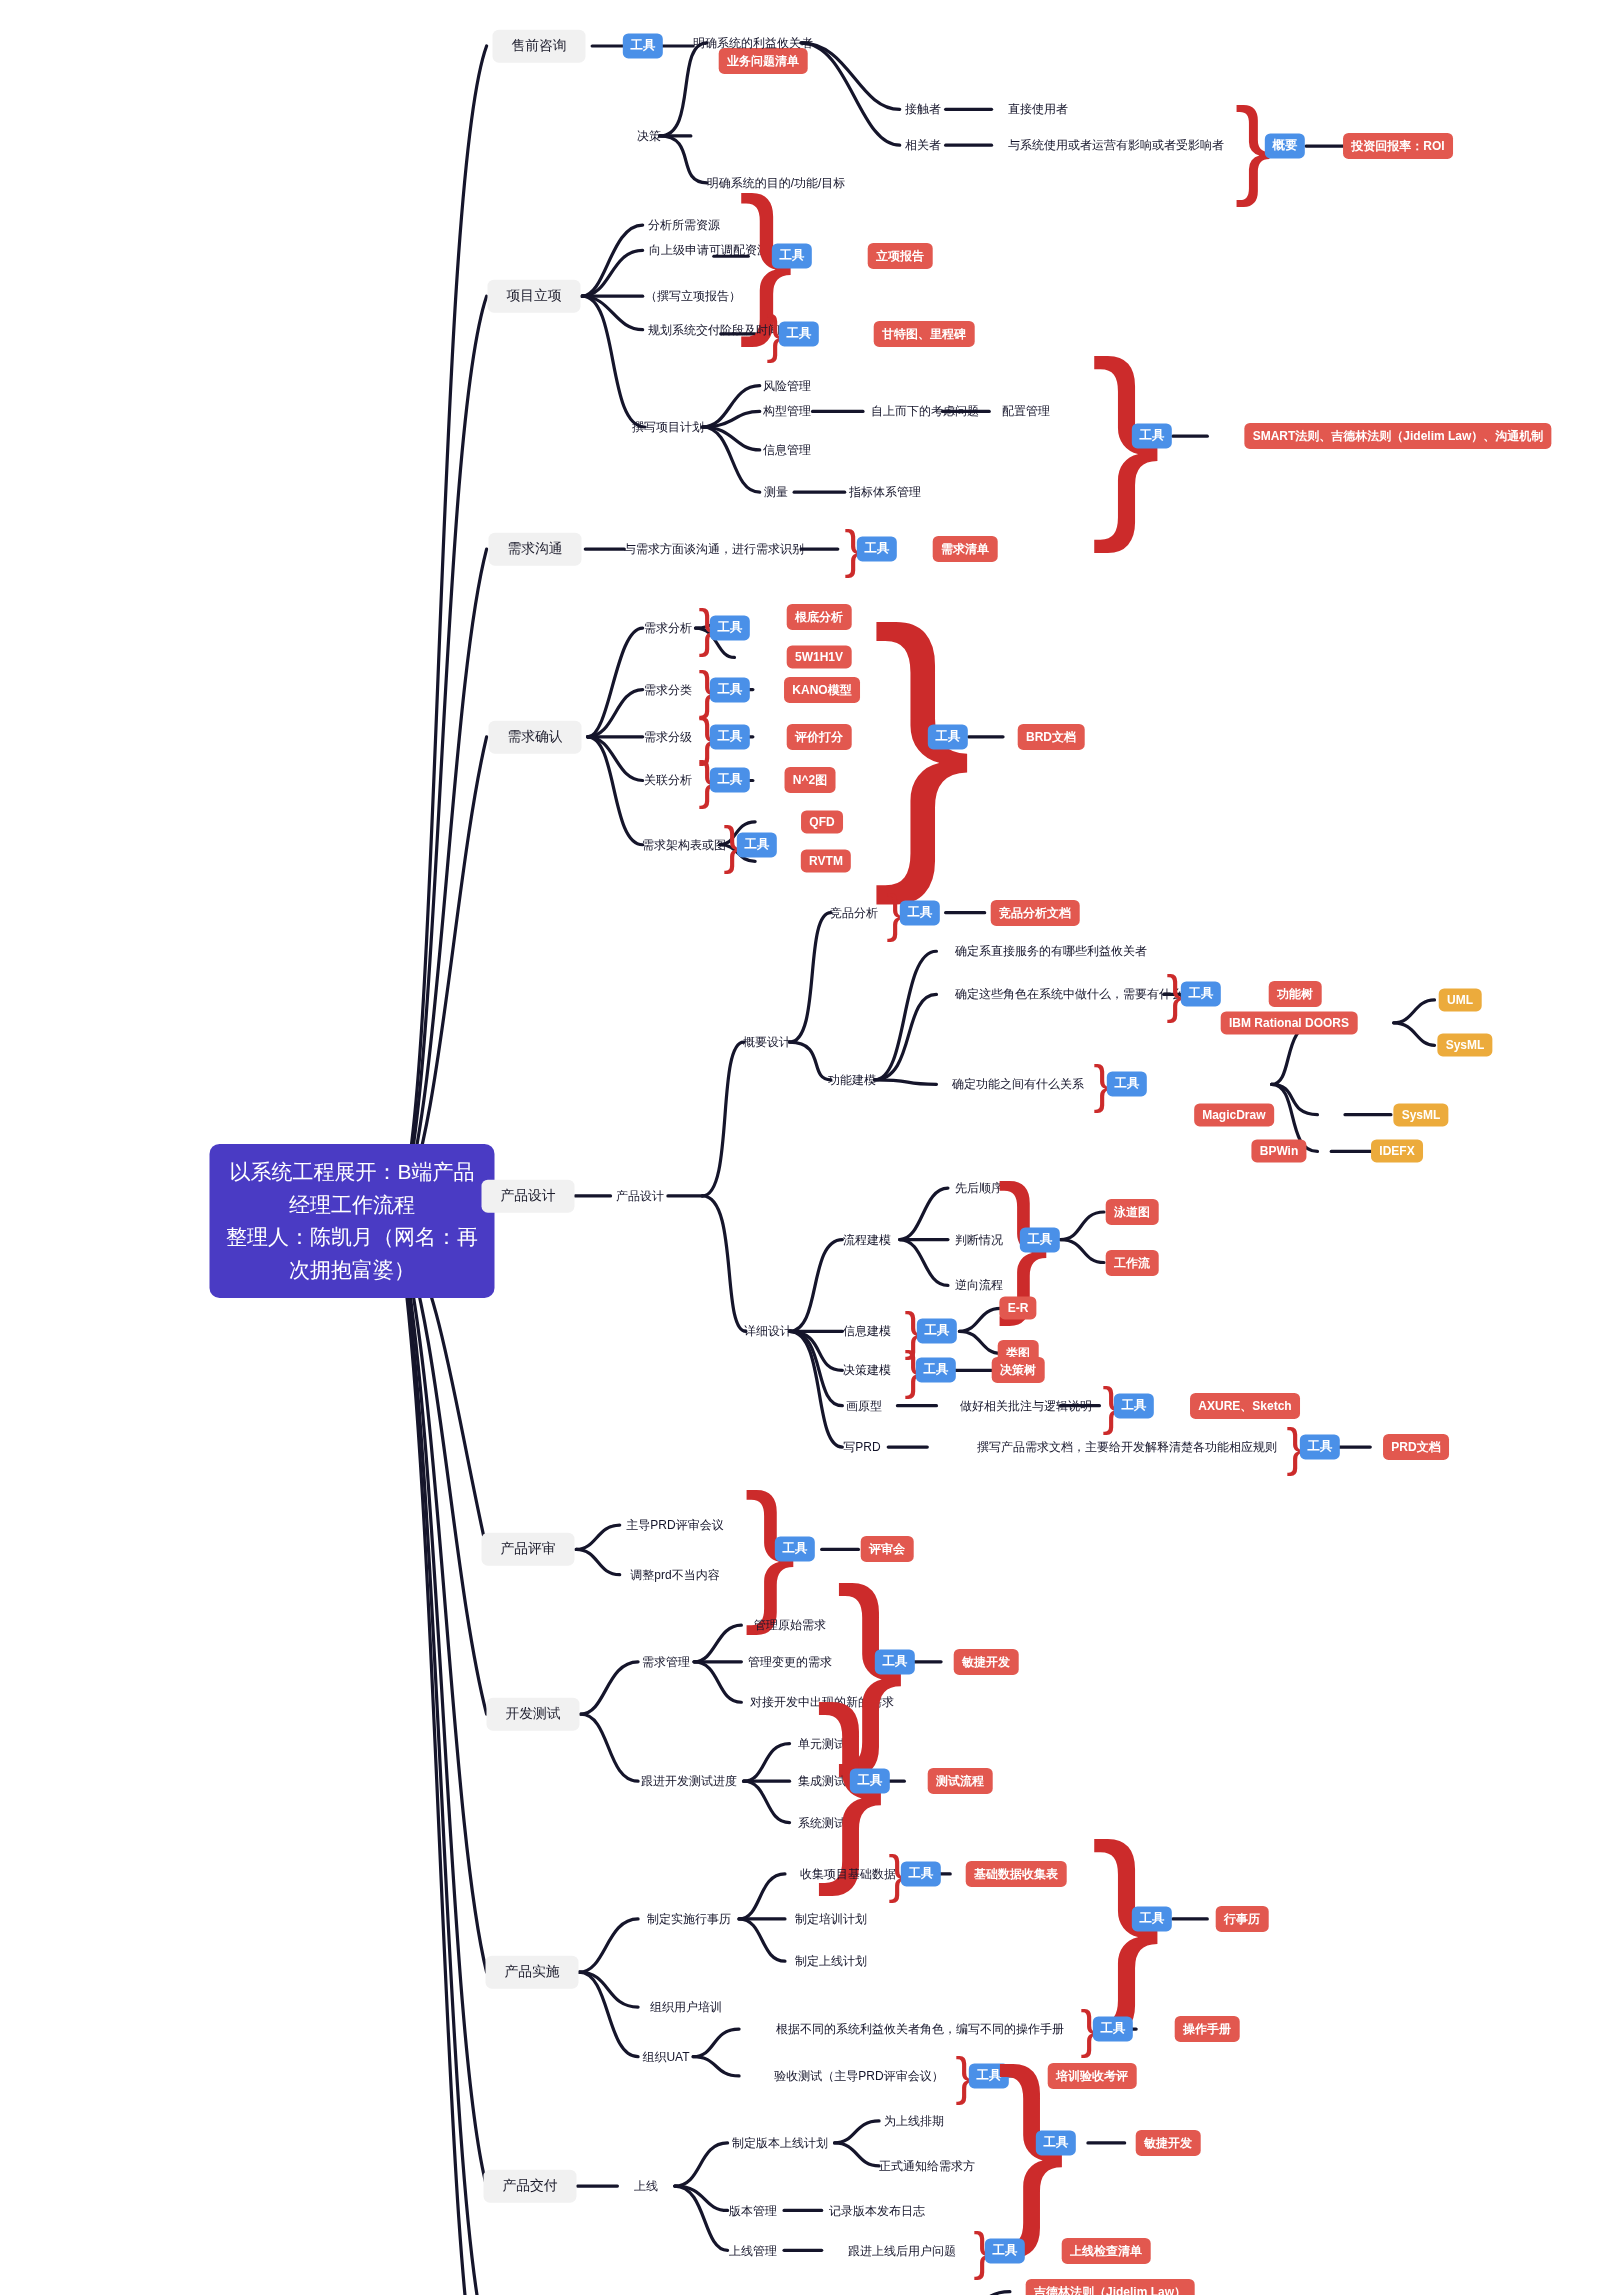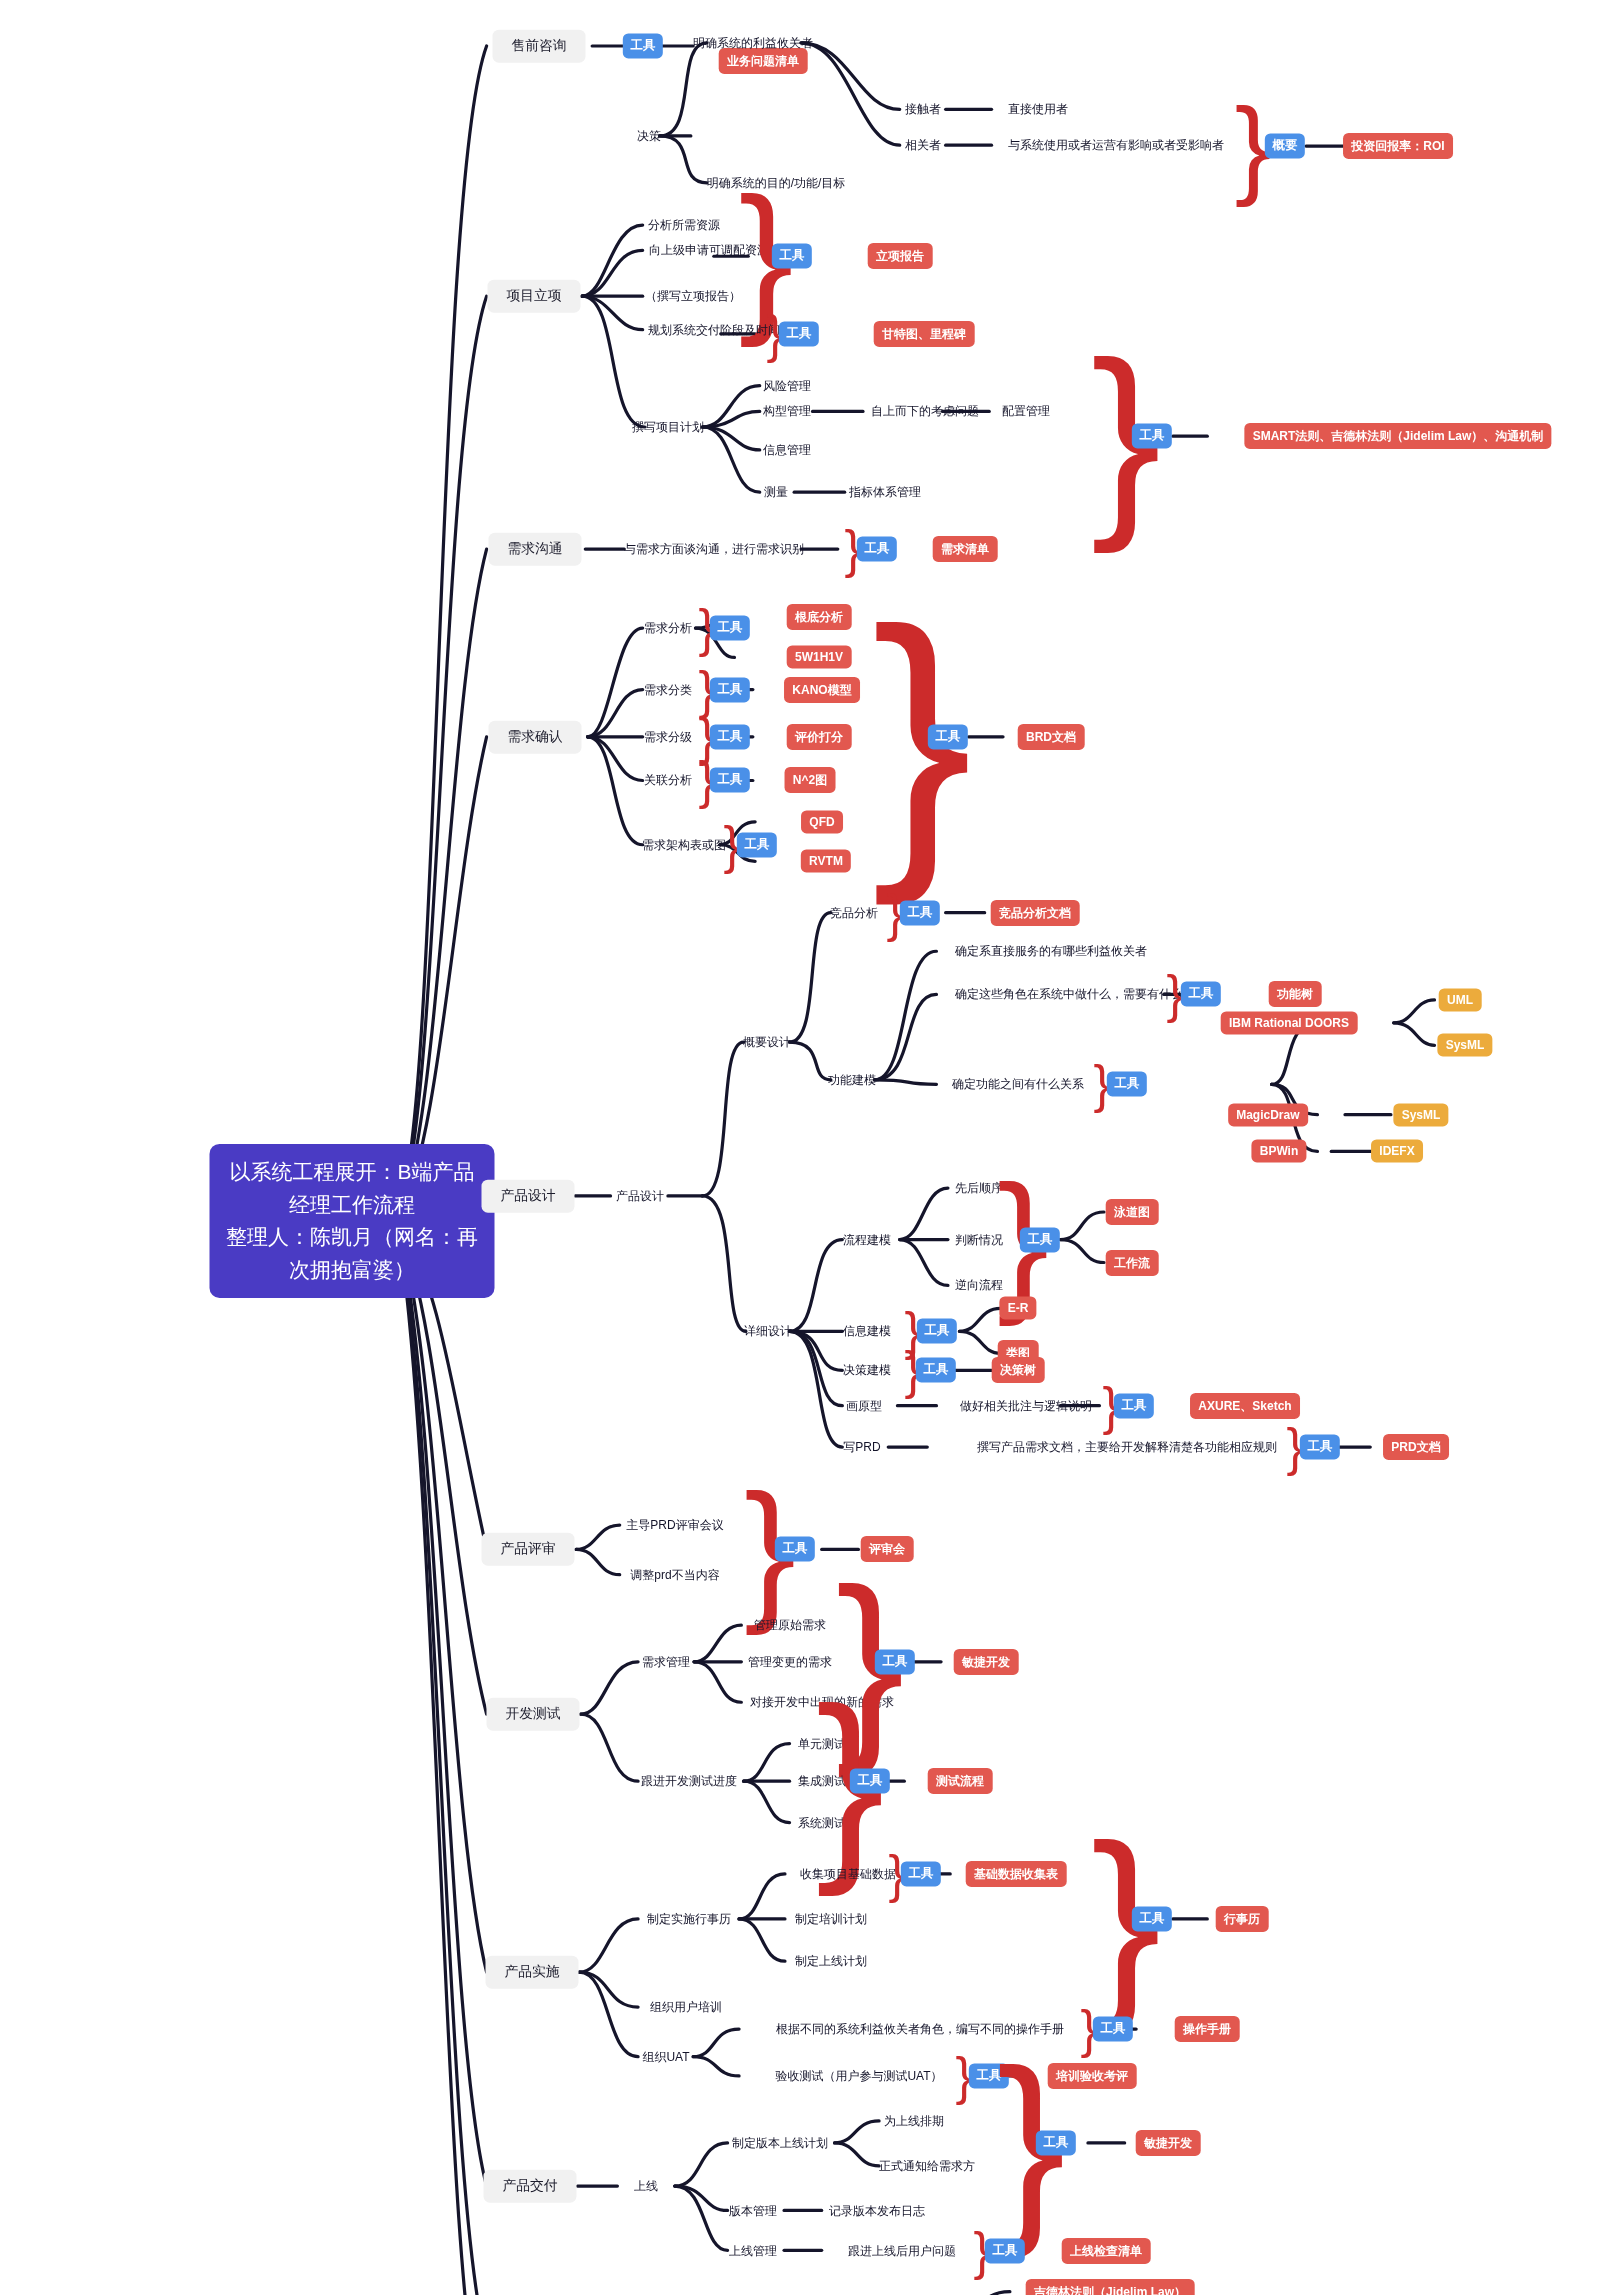--- a/index.html
+++ b/index.html
@@ -446,21 +446,21 @@
     </div>
 <div class="nd res" style="left:1289px;top:1023px;">
       <span>IBM Rational DOORS</span>
     </div>
 <div class="nd orn" style="left:1460px;top:1000px;">
       <span>UML</span>
     </div>
 <div class="nd orn" style="left:1465px;top:1045px;">
       <span>SysML</span>
     </div>
-<div class="nd res" style="left:1268px;top:1115px;padding-left:8px;">
+<div class="nd res" style="left:1234px;top:1115px;padding-left:8px;">
       <span>MagicDraw</span>
     </div>
 <div class="nd orn" style="left:1421px;top:1115px;">
       <span>SysML</span>
     </div>
 <div class="nd res" style="left:1279px;top:1151px;">
       <span>BPWin</span>
     </div>
 <div class="nd orn" style="left:1397px;top:1151px;">
       <span>IDEFX</span>
@@ -645,21 +645,21 @@
       <span>根据不同的系统利益攸关者角色，编写不同的操作手册</span>
     </div>
 <div class="brace" style="left:1089px;top:2029px;font-size:51px;">}</div>
 <div class="nd tool" style="left:1113px;top:2029px;">
       <span>工具</span>
     </div>
 <div class="nd res" style="left:1207px;top:2029px;">
       <span>操作手册</span>
     </div>
 <div class="nd txt" style="left:859px;top:2076px;">
-      <span>验收测试（用户参与测试UAT）</span>
+      <span>验收测试（主导PRD评审会议）</span>
     </div>
 <div class="brace" style="left:964px;top:2076px;font-size:51px;">}</div>
 <div class="nd tool" style="left:989px;top:2076px;">
       <span>工具</span>
     </div>
 <div class="nd res" style="left:1092px;top:2076px;">
       <span>培训验收考评</span>
     </div>
 
 <div class="nd lv1" style="left:530px;top:2186px;">

